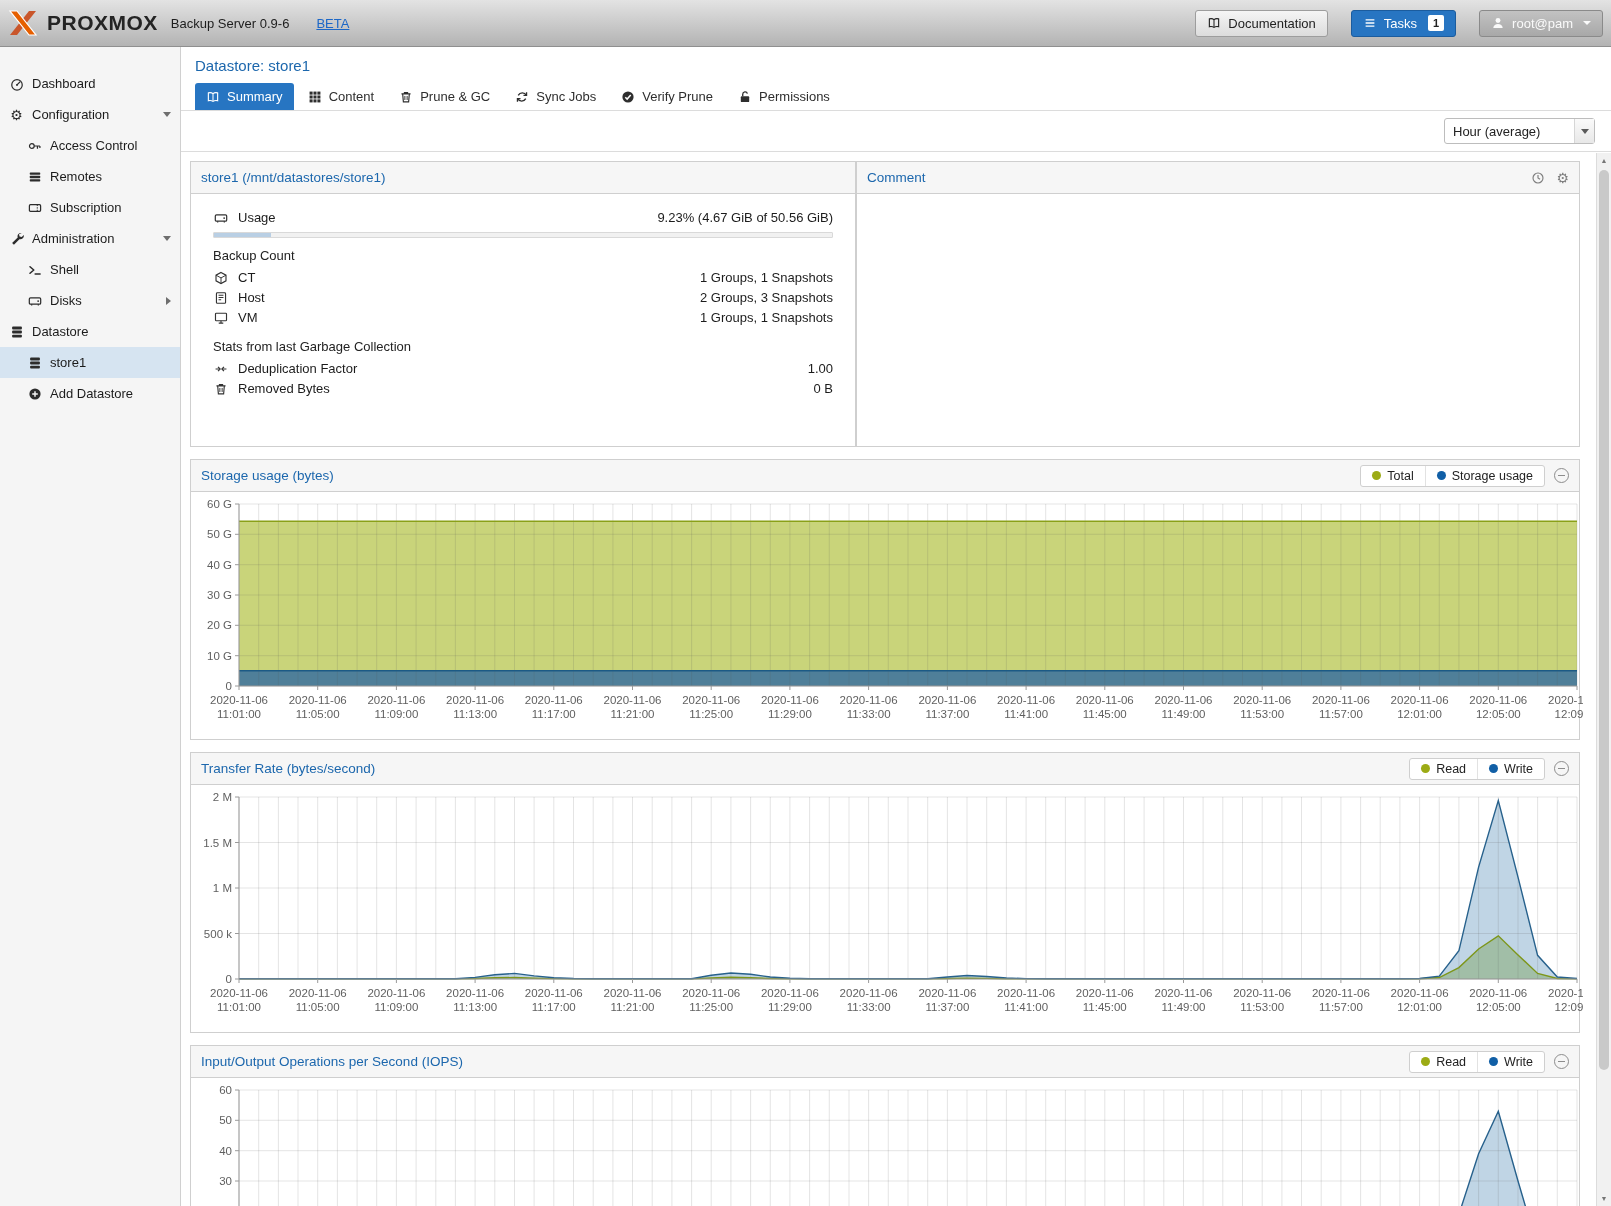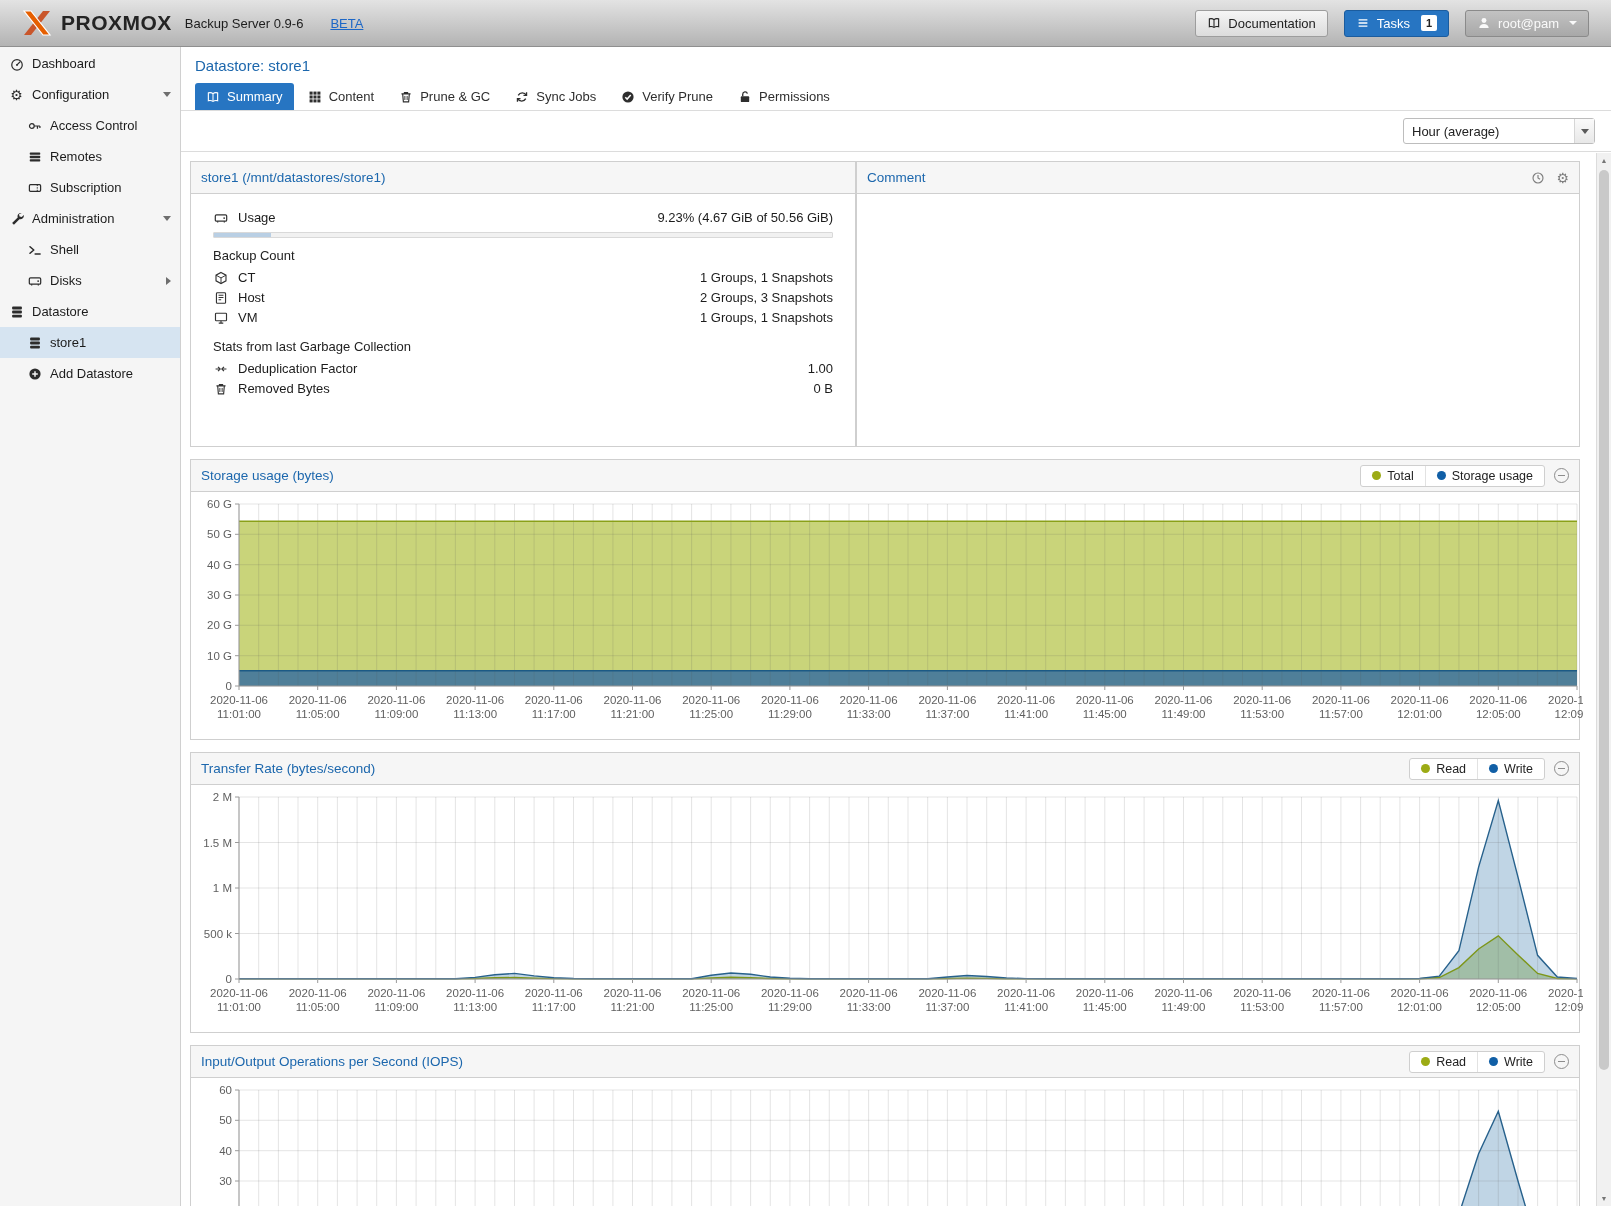--- a/index.html
+++ b/index.html
@@ -2,54 +2,54 @@
 <html><head>
 <meta charset="utf-8">
 <style>
   *{box-sizing:border-box;margin:0;padding:0}
   html,body{width:1611px;height:1206px;overflow:hidden}
   body{font-family:"Liberation Sans","DejaVu Sans",sans-serif;font-size:13px;color:#222;background:#fff}
   .app{display:flex;flex-direction:column;height:100%}
 
   
   .topbar{height:47px;flex:0 0 47px;background:linear-gradient(#e3e3e3,#b3b3b3);border-bottom:1px solid #8f8f8f;
-          display:flex;align-items:center;justify-content:space-between;padding:0 22px}
+          display:flex;align-items:center;justify-content:space-between;padding:0 8px}
   .brand{display:flex;align-items:center;gap:9px}
   .brand-name{font-size:21px;font-weight:bold;letter-spacing:.5px;color:#242424}
   .prod{font-size:13px;color:#1d1d1d;margin-left:4px}
   .beta{color:#1c67c7;text-decoration:underline;font-size:13px;margin-left:18px;cursor:pointer}
-  .top-actions{display:flex;align-items:center;gap:16px}
+  .top-actions{display:flex;align-items:center;gap:23px}
   .btn{display:inline-flex;align-items:center;gap:7px;height:27px;padding:0 11px;border-radius:3px;font-size:13px;cursor:pointer;border:1px solid}
   .btn-light{background:linear-gradient(#f5f5f5,#dcdcdc);border-color:#9d9d9d;color:#222}
   .btn-blue{background:#2775c2;border-color:#1b5c9e;color:#fff}
   .btn-dark{background:linear-gradient(#c2c2c2,#a8a8a8);border-color:#8a8a8a;color:#fafafa}
   .badge{background:#fff;color:#222;border-radius:2px;padding:0 5px;font-size:11px;font-weight:bold;line-height:16px;margin-left:4px}
   .caret{width:0;height:0;border-left:4px solid transparent;border-right:4px solid transparent;border-top:4.5px solid currentColor;margin-left:3px}
 
   
   .layout{flex:1;display:flex;min-height:0}
-  .sidebar{width:181px;flex:0 0 181px;background:#f5f5f5;border-right:1px solid #d0d0d0;padding-top:1px}
+  .sidebar{width:181px;flex:0 0 181px;background:#f5f5f5;border-right:1px solid #d0d0d0;padding-top:21px}
   .nav-item{display:flex;align-items:center;height:31px;padding:0 9px;gap:8px;cursor:pointer;color:#1b1b1b;position:relative}
   .nav-item.ind{padding-left:27px}
   .nav-item.sel{background:#d6e4f1}
   .nav-ic{display:inline-flex;width:15px;justify-content:center;color:#2c2c2c}
   .exp{margin-left:auto;width:0;height:0}
   .exp.down{border-left:4.5px solid transparent;border-right:4.5px solid transparent;border-top:5.5px solid #6e6e6e}
   .exp.right{border-top:4.5px solid transparent;border-bottom:4.5px solid transparent;border-left:5.5px solid #6e6e6e}
 
   .main{flex:1;display:flex;flex-direction:column;min-width:0;position:relative;background:#fff}
   .page-head{padding:10px 14px 0}
   h1{font-size:15px;font-weight:400;color:#1c67ad}
   .tabs-row{padding:9px 14px 0;border-bottom:1px solid #dcdcdc}
   .tabs{display:inline-flex;gap:3px}
   .tab{display:inline-flex;align-items:flex-end;gap:7px;padding:6px 11px;border-radius:3px 3px 0 0;color:#2e2e2e;cursor:pointer}
   .tab.active{background:#2775c2;color:#fff}
   .tab-ic{display:inline-flex}
   .toolbar{display:flex;justify-content:flex-end;align-items:center;padding:7px 16px;border-bottom:1px solid #dcdcdc}
-  .select{width:192px;height:26px;border:1px solid #bdbdbd;border-radius:3px;background:#fff;display:flex;align-items:center;cursor:pointer}
+  .select{width:151px;height:26px;border:1px solid #bdbdbd;border-radius:3px;background:#fff;display:flex;align-items:center;cursor:pointer}
   .select .sel-text{flex:1;padding:0 8px;color:#222}
   .select .trig{width:20px;height:100%;border-left:1px solid #d6d6d6;background:linear-gradient(#fafafa,#e8e8e8);display:flex;align-items:center;justify-content:center;color:#5a5a5a}
   .trig-caret{width:0;height:0;border-left:4px solid transparent;border-right:4px solid transparent;border-top:5px solid currentColor}
 
   .content{flex:1;overflow:hidden;padding:9px 31px 0 9px}
   .row{display:flex;}
   .panel{border:1px solid #cfcfcf;background:#fff}
   .panel-head{height:32px;background:#f6f6f6;border-bottom:1px solid #cfcfcf;display:flex;align-items:center;padding:0 10px}
   .panel-title{color:#1c67ad;font-size:13.5px}
   .head-icons{margin-left:auto;display:flex;gap:11px;color:#7e7e7e;align-items:center}

